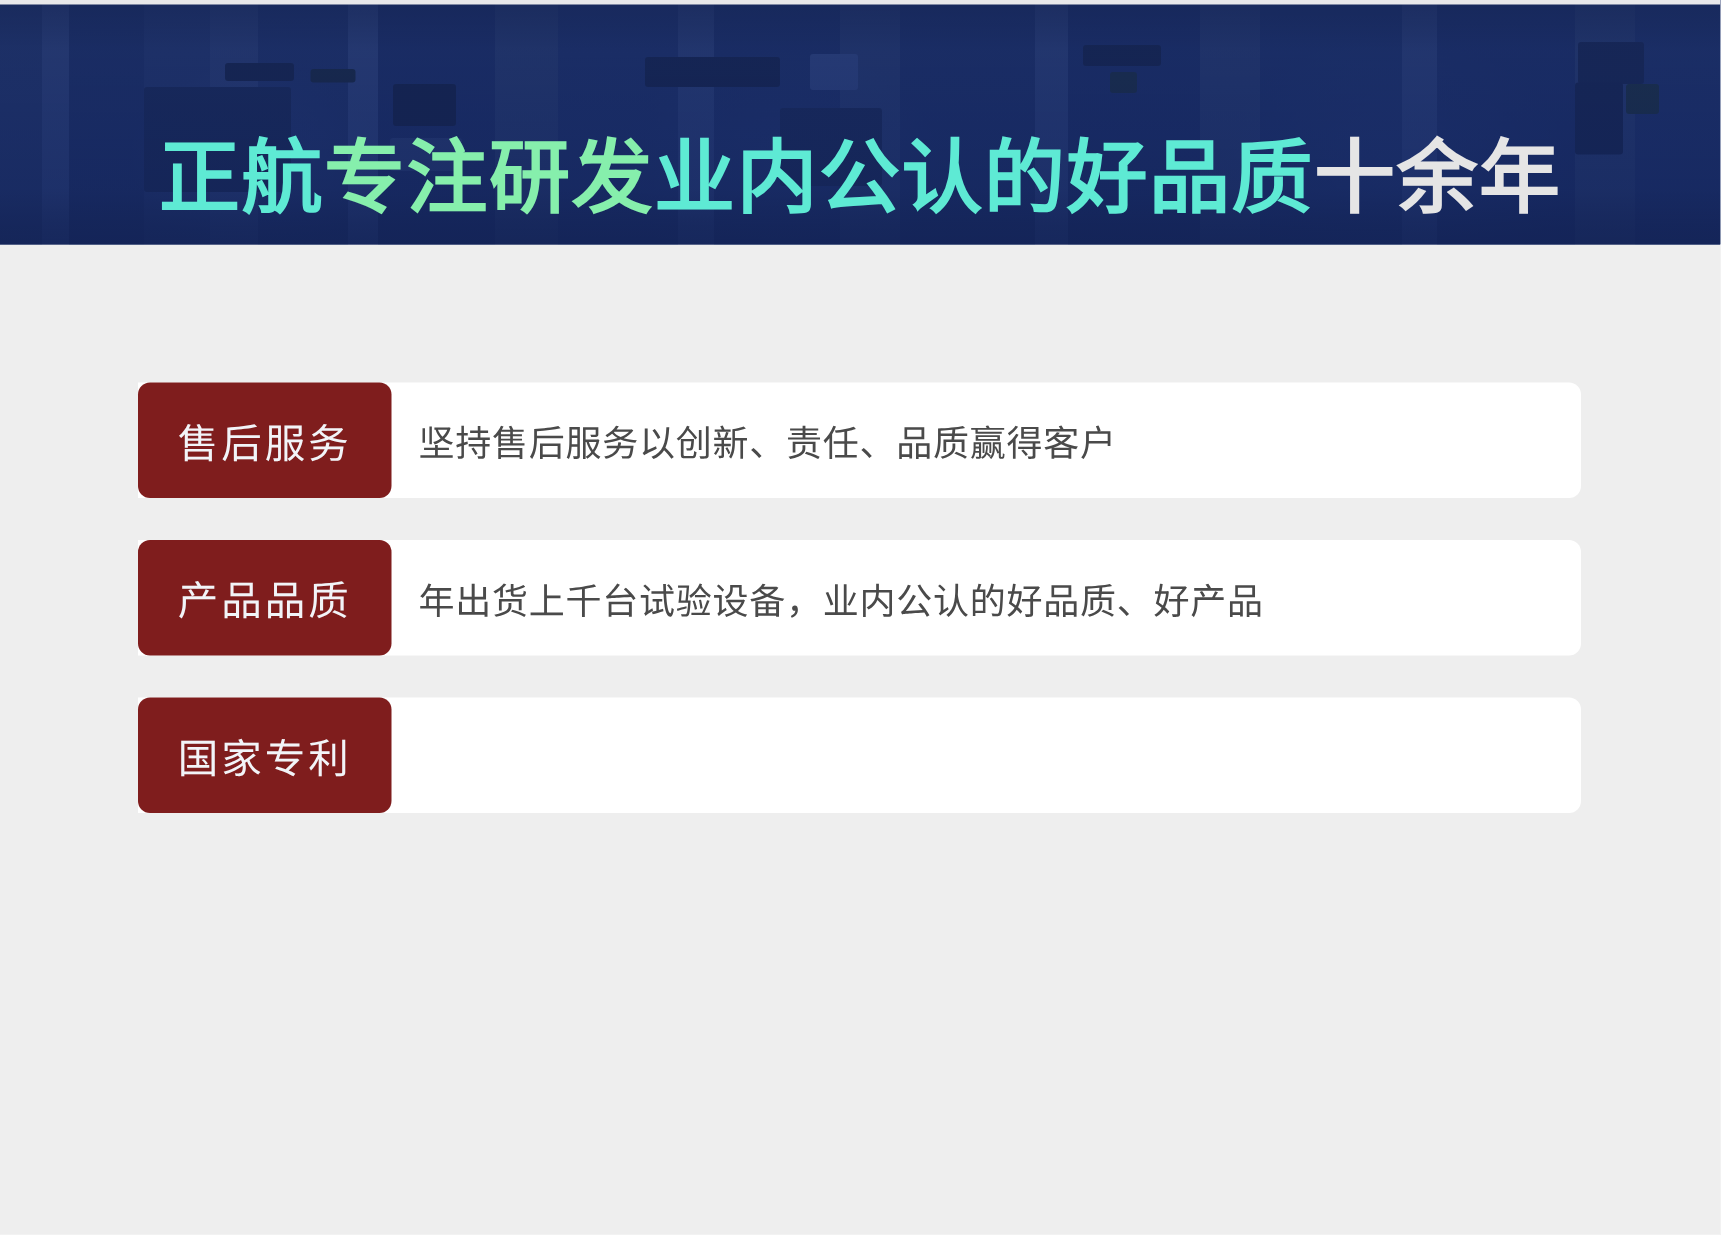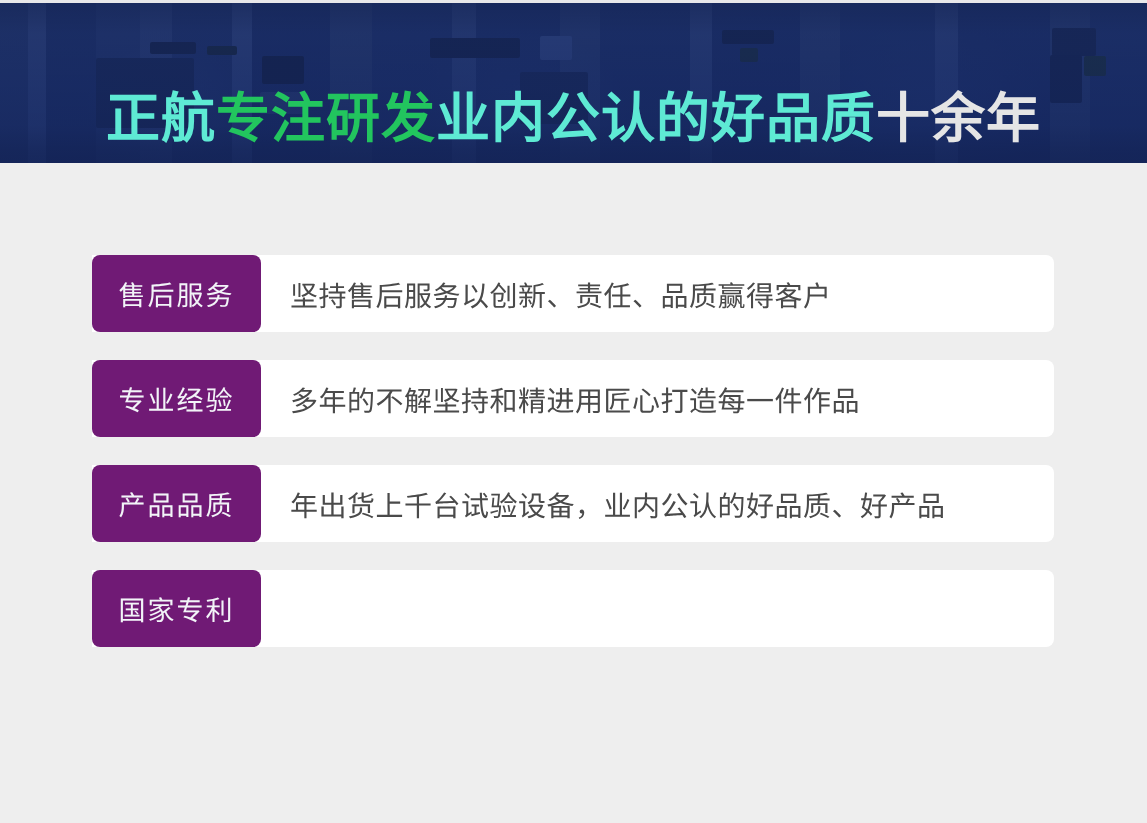--- a/index.html
+++ b/index.html
@@ -109,21 +109,21 @@
     top: 52px;
     text-align: center;
     font-size: 54px;
     line-height: 62px;
     letter-spacing: 1px;
     white-space: nowrap;
     font-family: "Liberation Serif", "DejaVu Serif", serif;
     z-index: 5;
   }
   .t-white  { color: #5eead4; }
-  .t-yellow { color: #22c55e; }
+  .t-yellow { color: #86efac; }
   .t-red    { color: #e5e5e5; }
 
   
   .list {
     position: absolute;
     left: 92px;
     top: 255px;
     width: 962px;
   }
   .row {
@@ -139,39 +139,39 @@
     width: 962px;
     height: 77px;
     background: #ffffff;
     border-radius: 0 8px 8px 0;
   }
   .row-label {
     position: relative;
     z-index: 2;
     width: 169px;
     height: 77px;
-    background: #701a75;
+    background: #7f1d1d;
     border-radius: 8px;
     display: flex;
     align-items: center;
     justify-content: center;
     color: #f2f4f8;
     font-size: 27px;
     letter-spacing: 2px;
     font-family: "Liberation Serif", "DejaVu Serif", serif;
   }
   .row-text {
     position: relative;
     z-index: 2;
     flex: 1;
     display: flex;
     align-items: center;
-    padding-left: 29px;
+    padding-left: 18px;
     color: #4a4a4a;
-    font-size: 28px;
+    font-size: 24px;
     letter-spacing: .5px;
     font-family: "Liberation Serif", "DejaVu Serif", serif;
   }
 </style>
 </head>
 <body>
 
 <div class="banner">
   <div class="banner-top-hairline"></div>
   <div class="banner-photo"></div>
@@ -205,27 +205,20 @@
 <div class="list">
 
   <div class="row">
     <div class="row-body"></div>
     <div class="row-label">
       <span>售后服务</span>
     </div>
     <div class="row-text">坚持售后服务以创新、责任、品质赢得客户</div>
   </div>
 
-  <div class="row">
-    <div class="row-body"></div>
-    <div class="row-label">
-      <span>专业经验</span>
-    </div>
-    <div class="row-text">多年的不解坚持和精进用匠心打造每一件作品</div>
-  </div>
 
   <div class="row">
     <div class="row-body"></div>
     <div class="row-label">
       <span>产品品质</span>
     </div>
     <div class="row-text">年出货上千台试验设备，业内公认的好品质、好产品</div>
   </div>
 
 

